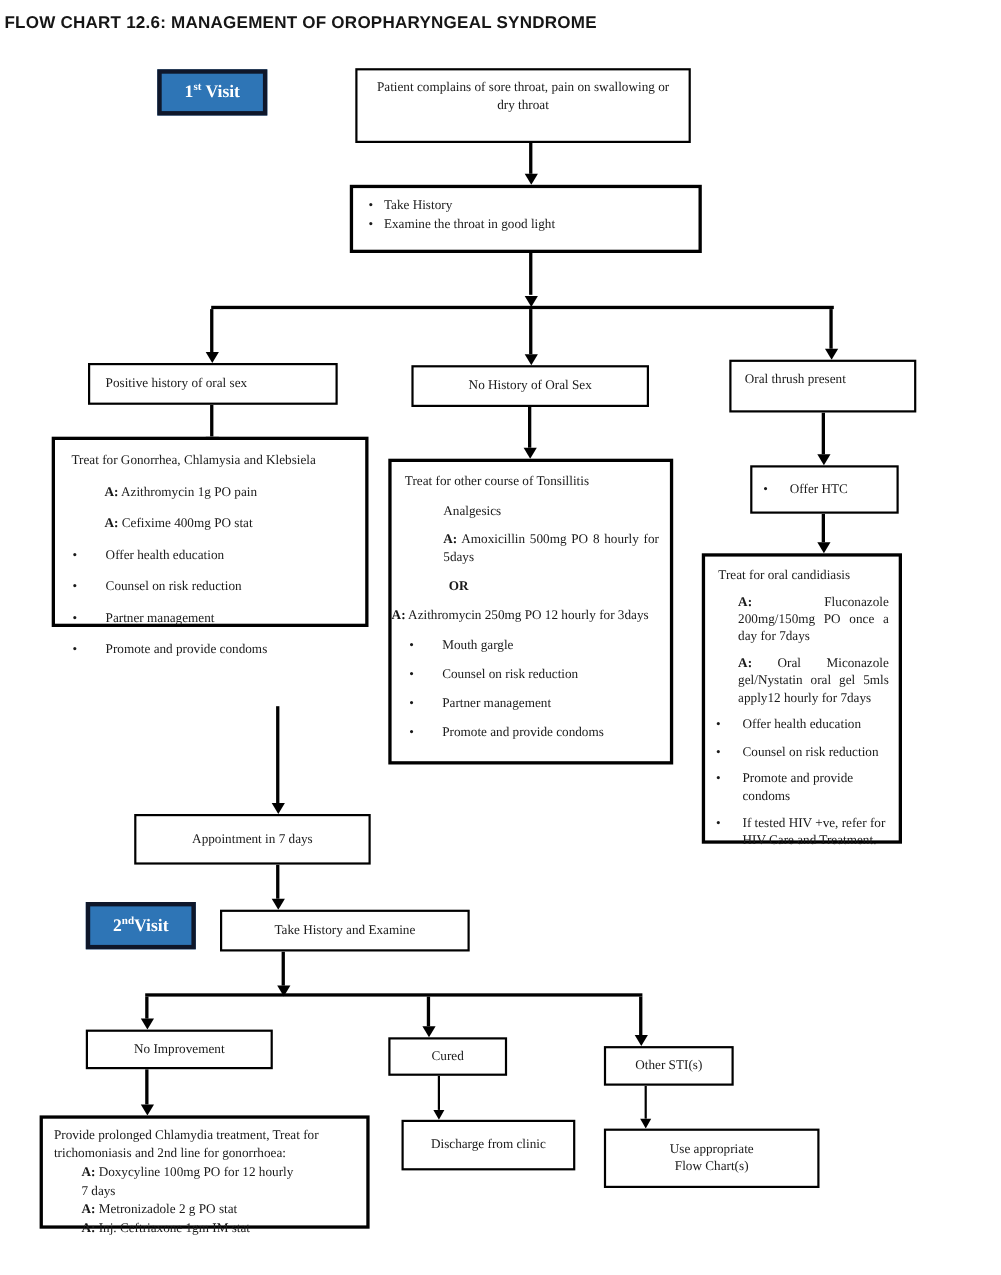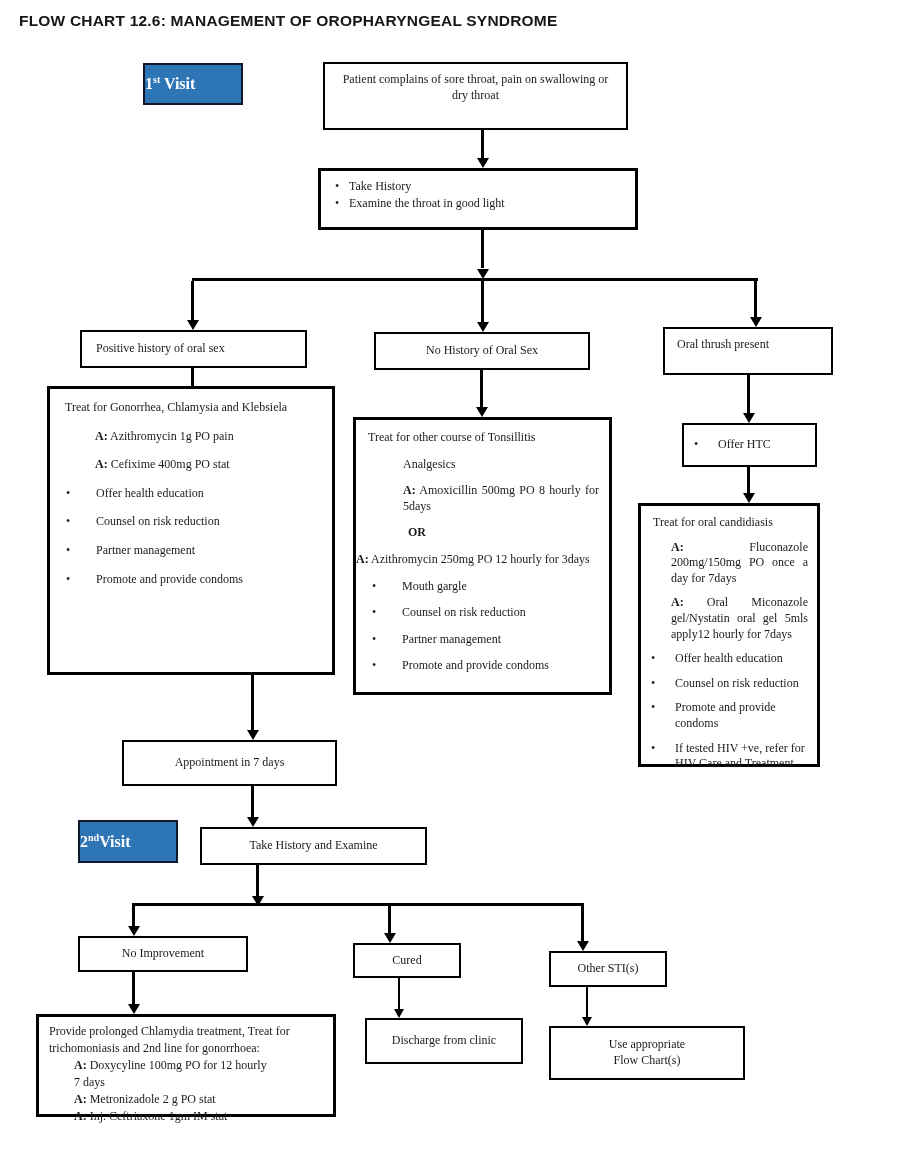--- a/index.html
+++ b/index.html
@@ -1,25 +1,25 @@
 <!DOCTYPE html>
 <html><head>
 <meta charset="utf-8">
 <style>
   html,body{margin:0;padding:0;background:#ffffff;}
   #canvas{position:relative;width:910px;height:1159px;background:#ffffff;overflow:hidden;
           font-family:"Liberation Serif","DejaVu Serif",serif;color:#1a1a1a;}
-  .title{position:absolute;left:19px;top:12px;font-family:"Liberation Sans","DejaVu Sans",sans-serif;
+  .title{position:absolute;left:4px;top:12px;font-family:"Liberation Sans","DejaVu Sans",sans-serif;
          font-weight:bold;font-size:15.5px;letter-spacing:0.2px;color:#161616;text-align:right;}
   .box{position:absolute;box-sizing:border-box;background:#fff;border:2px solid #000;
        font-size:12px;line-height:1.3;}
   .box.thick{border-width:3px;}
   .box.center{display:flex;align-items:center;justify-content:center;text-align:center;}
-  .badge{position:absolute;box-sizing:border-box;background:#2E75B6;border:2px solid #0f172a;
-         color:#ffffff;font-weight:bold;font-size:16px;display:flex;align-items:center;}
+  .badge{position:absolute;box-sizing:border-box;background:#2E75B6;border:4px solid #0f172a;
+         color:#ffffff;font-weight:bold;font-size:16px;display:flex;align-items:center;justify-content:center;}
   .badge sup{font-size:10px;line-height:0;}
   .vline{position:absolute;width:3px;background:#000;}
   .vline.thin{width:1.5px;}
   .hline{position:absolute;height:3px;background:#000;}
   .ah{position:absolute;width:0;height:0;border-left:6px solid transparent;
       border-right:6px solid transparent;border-top:10px solid #000;}
   .ah.thin{border-left-width:5px;border-right-width:5px;border-top-width:9px;}
   .p{margin:0 0 11px 0;}
   .p.tight{margin-bottom:9px;}
   .rx{text-align:justify;}
@@ -121,21 +121,21 @@
   </div>
 
   <div class="box center" style="left:374px;top:332px;width:216px;height:38px;">
     <span>No History of Oral Sex</span>
   </div>
 
   <div class="box" style="left:663px;top:327px;width:170px;height:48px;padding:8px 0 0 12px;">
     <span>Oral thrush present</span>
   </div>
 
-  <div class="box thick" style="left:47px;top:386px;width:288px;height:289px;padding:11px 8px 0 0;">
+  <div class="box thick" style="left:47px;top:397px;width:288px;height:173px;padding:11px 8px 0 0;">
     <div class="p" style="margin-left:15px;margin-bottom:13px;"><span>Treat for Gonorrhea, Chlamysia and Klebsiela</span></div>
     <div class="p" style="margin-left:45px;margin-bottom:13px;"><b>A:</b><span> Azithromycin 1g PO pain</span></div>
     <div class="p" style="margin-left:45px;margin-bottom:13px;"><b>A:</b><span> Cefixime 400mg PO stat</span></div>
     <div class="bul p" style="margin-bottom:13px;">
         <span class="m">•</span>
         <span>Offer health education</span>
       </div>
     <div class="bul p" style="margin-bottom:13px;">
         <span class="m">•</span>
         <span>Counsel on risk reduction</span>

